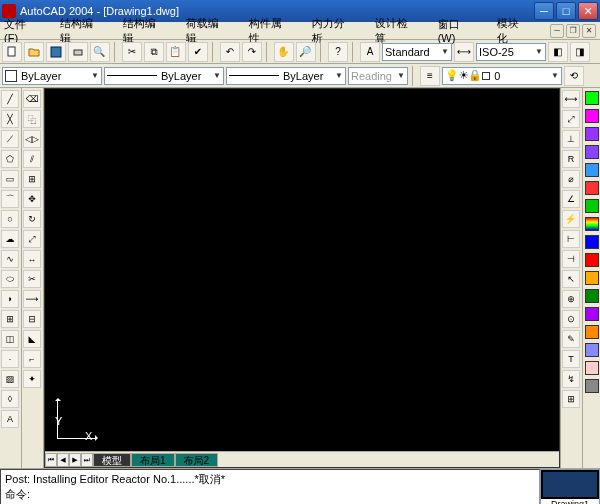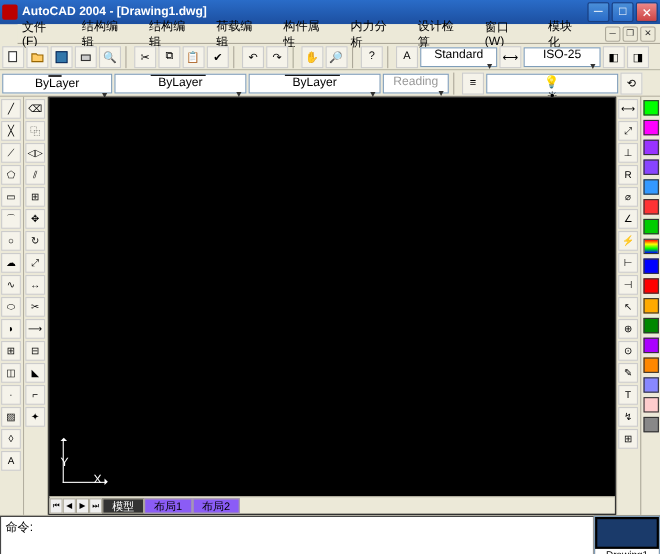--- a/index.html
+++ b/index.html
@@ -1,49 +1,49 @@
 <!DOCTYPE html>
 <html><head>
 <meta charset="utf-8">
 <style>
 * { margin: 0; padding: 0; box-sizing: border-box; font-family: "SimSun", sans-serif; font-size: 11px; }
 body { background: #ece9d8; width: 600px; height: 504px; overflow: hidden; }
 .titlebar { height: 22px; background: linear-gradient(#2a6cc8, #1c4fa0); display: flex; align-items: center; color: #fff; padding: 0 2px; }
 .titlebar .icon { width: 14px; height: 14px; background: #b00; margin-right: 4px; border-radius: 2px; }
-.titlebar .title { flex: 1; font-weight: bold; }
+.titlebar .title { flex: 1; font-weight: normal; }
 .winbtns { display: flex; gap: 2px; }
 .winbtn { width: 20px; height: 18px; background: linear-gradient(#4a8fd8, #2a6cc8); border: 1px solid #1a3f80; border-radius: 2px; display: flex; align-items: center; justify-content: center; color: #fff; cursor: pointer; }
 .winbtn.close { background: linear-gradient(#e88,#c44); }
-.menubar { height: 18px; background: #ece9d8; display: flex; align-items: center; padding: 0 4px; gap: 24px; border-bottom: 1px solid #aca899; margin-left: 16px; }
+.menubar { height: 18px; background: #ece9d8; display: flex; align-items: center; padding: 0 4px; gap: 24px; border-bottom: 1px solid #aca899; }
 .menubar span { cursor: pointer; }
 .docctrls { margin-left: auto; display: flex; gap: 2px; }
 .docctrls .winbtn { width: 14px; height: 14px; font-size: 8px; background: #ece9d8; color: #333; border-color: #aca899; }
 .toolbar { height: 24px; background: #ece9d8; border-bottom: 1px solid #aca899; display: flex; align-items: center; padding: 0 2px; gap: 2px; }
 .tbtn { width: 20px; height: 20px; border: 1px solid #ccc; background: #f5f3ea; display: flex; align-items: center; justify-content: center; cursor: pointer; font-size: 10px; }
 .tsep { width: 4px; height: 20px; border-left: 1px solid #aca899; margin: 0 2px; }
-.dropdown { height: 18px; border: 1px solid #7f9db9; background: #fff; display: flex; align-items: center; padding: 0 2px; cursor: pointer; flex-direction: column; }
+.dropdown { height: 18px; border: 1px solid #7f9db9; background: #fff; display: flex; align-items: center; padding: 0 2px; cursor: pointer; }
 .dropdown .dd-arrow { margin-left: auto; font-size: 8px; color: #333; padding-left: 4px; }
 .swatch { width: 12px; height: 12px; border: 1px solid #333; margin-right: 4px; }
 .line-sample { width: 50px; border-top: 1px solid #000; margin-right: 4px; }
 .middle { display: flex; height: 380px; }
 .toolcol { width: 22px; background: #ece9d8; border-right: 1px solid #aca899; display: flex; flex-direction: column; gap: 2px; padding: 2px 1px; }
 .toolcol.right { border-right: none; border-left: 1px solid #aca899; }
 .tcbtn { width: 18px; height: 18px; border: 1px solid #ccc; background: #f5f3ea; display: flex; align-items: center; justify-content: center; cursor: pointer; font-size: 9px; }
 .colorbtn { width: 14px; height: 14px; margin: 1px auto; border: 1px solid #333; cursor: pointer; }
 .canvas-wrap { flex: 1; position: relative; background: #000; border: 1px solid #333; }
 .ucs { position: absolute; bottom: 28px; left: 12px; color: #fff; font-size: 9px; }
 .ucs .y { position: absolute; bottom: 12px; left: -2px; }
 .ucs .x { position: absolute; bottom: -3px; left: 28px; }
 .ucs-line-v { position: absolute; bottom: 0; left: 0; width: 1px; height: 40px; background: #fff; }
 .ucs-line-h { position: absolute; bottom: 0; left: 0; width: 40px; height: 1px; background: #fff; }
 .arrow-t { position: absolute; top: -4px; left: -2px; width: 0; height: 0; border: 3px solid transparent; border-bottom-color: #fff; }
 .arrow-r { position: absolute; right: -4px; bottom: -2px; width: 0; height: 0; border: 3px solid transparent; border-left-color: #fff; }
 .tabbar { position: absolute; bottom: 0; left: 0; right: 0; height: 16px; background: #ece9d8; display: flex; align-items: center; border-top: 1px solid #aca899; }
 .tabnav { width: 12px; height: 14px; border: 1px solid #aca899; display: flex; align-items: center; justify-content: center; cursor: pointer; font-size: 7px; background: #f0f0f0; }
-.tab { height: 14px; padding: 0 8px; border: 1px solid #aca899; background: #8b5cf6; cursor: pointer; font-size: 10px; }
+.tab { height: 14px; padding: 0 8px; border: 1px solid #aca899; background: #0f766e; cursor: pointer; font-size: 10px; }
 .tab.active { background: #333; color: #fff; }
 .cmdarea { height: 44px; display: flex; border-top: 1px solid #aca899; }
 .cmdtext { flex: 1; background: #fff; border: 1px inset #999; font-family: monospace; font-size: 10px; padding: 2px 4px; overflow: hidden; }
 .preview { width: 60px; background: #000; border: 1px solid #7f9db9; display: flex; flex-direction: column; }
 .preview .thumb { flex: 1; background: #1a3a6a; margin: 2px; }
 .preview .label { height: 12px; background: #fff; font-size: 9px; text-align: center; }
 svg { width: 12px; height: 12px; }
 </style>
 </head>
 <body>
@@ -252,19 +252,20 @@
     <div class="colorbtn" style="background:#a0f"></div>
     <div class="colorbtn" style="background:#f80"></div>
     <div class="colorbtn" style="background:#88f"></div>
     <div class="colorbtn" style="background:#fcc"></div>
     <div class="colorbtn" style="background:#888"></div>
   </div>
 </div>
 
 <div class="cmdarea">
   <div class="cmdtext">
+    <div>Post: Installing Editor Reactor No.1......*取消*</div>
     <div>命令:</div>
   </div>
   <div class="preview">
     <div class="thumb"></div>
     <div class="label">Drawing1</div>
   </div>
 </div>
 
 </body></html>

